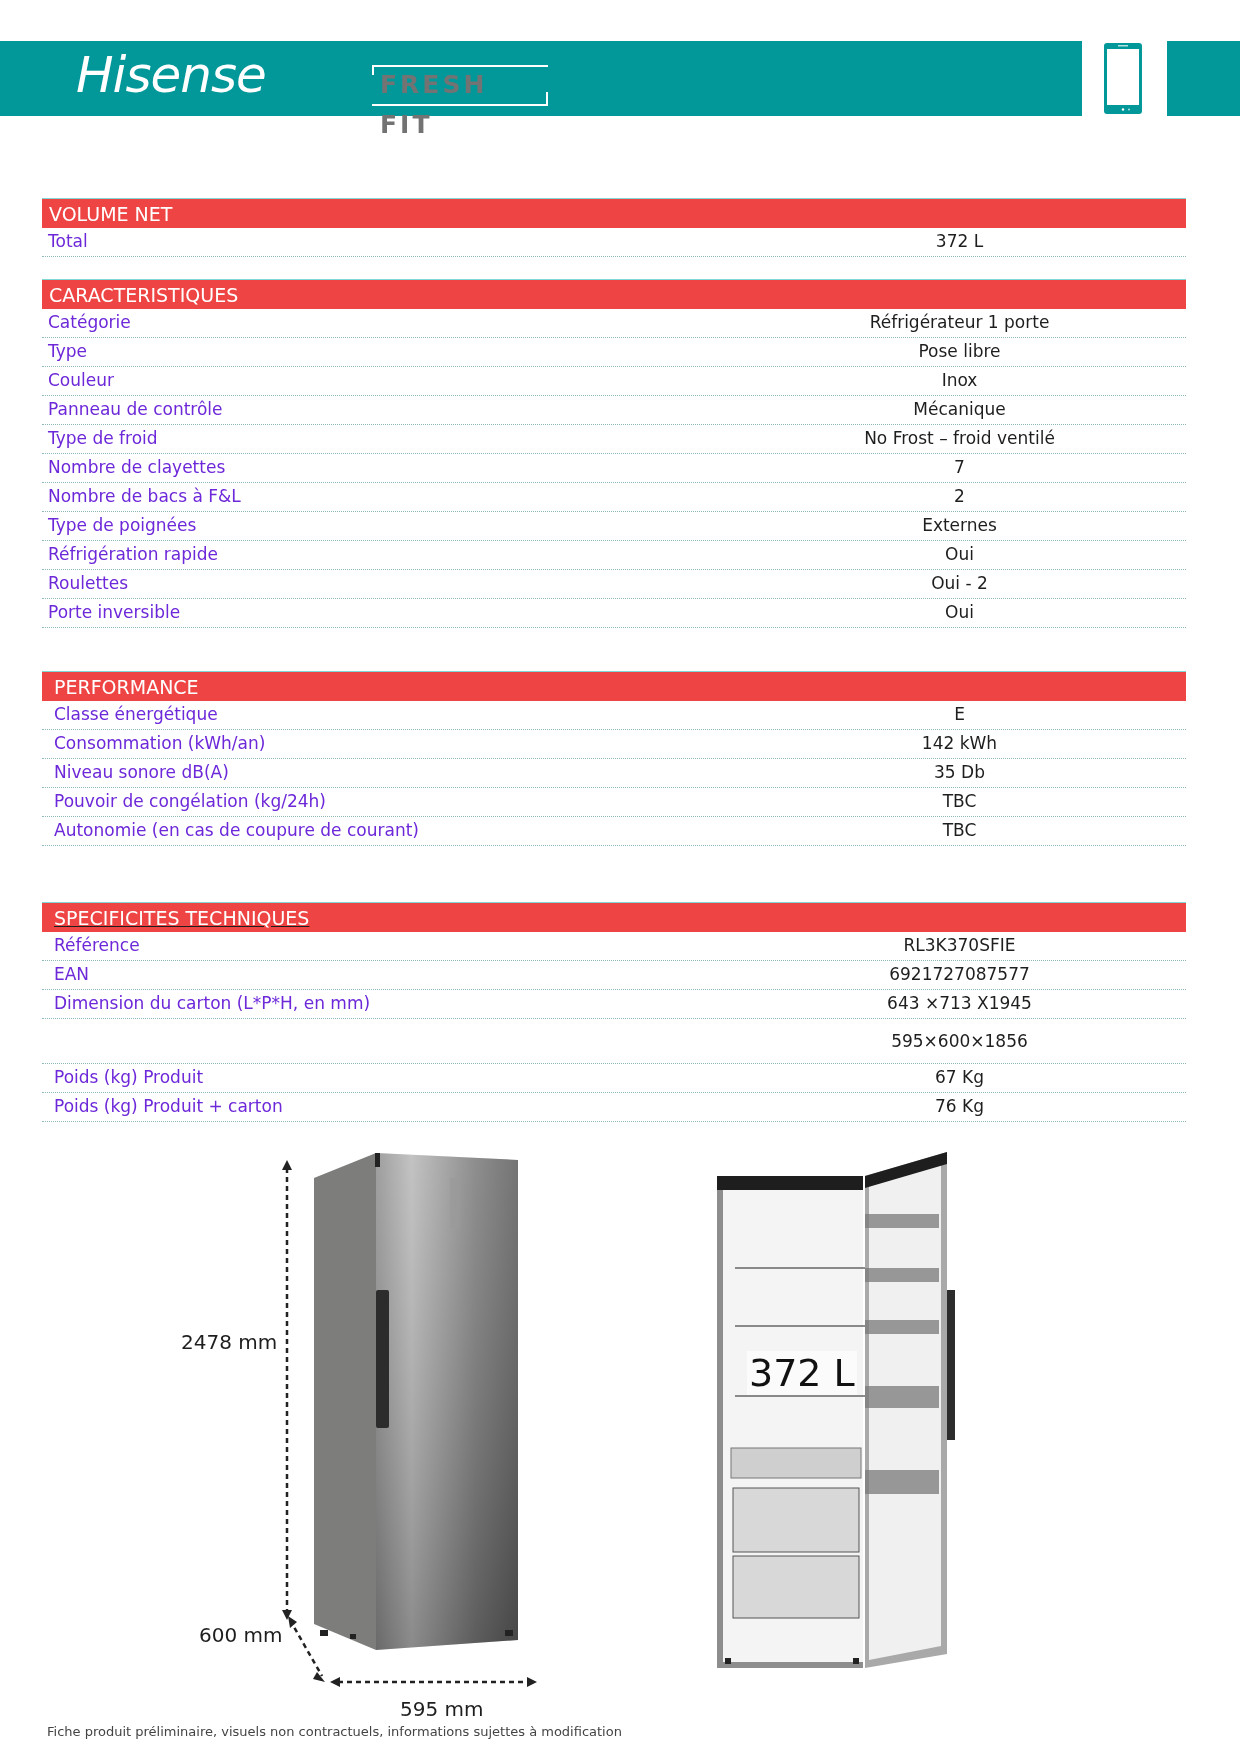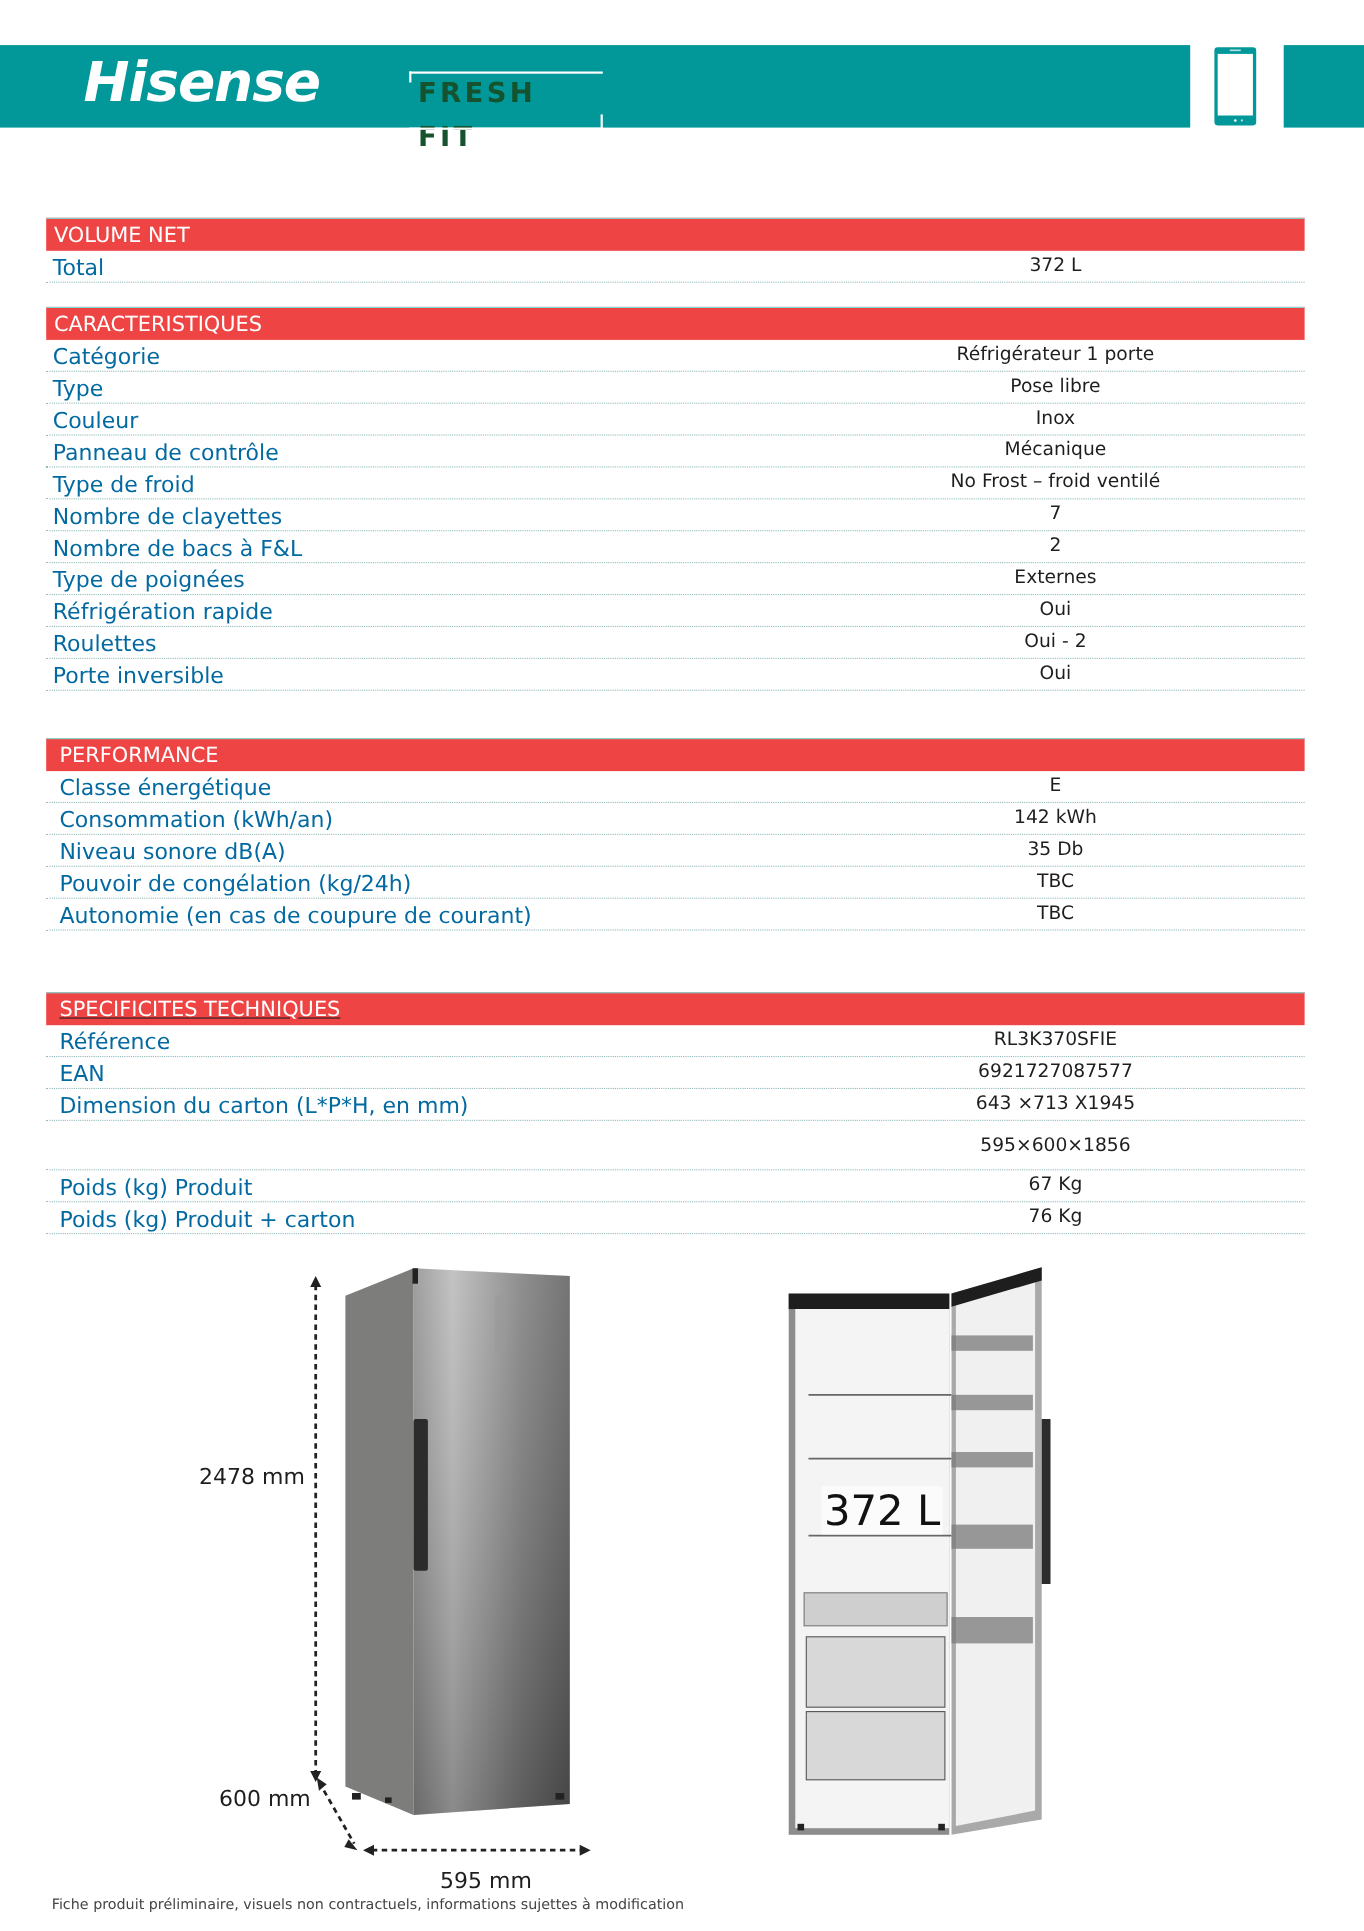--- a/index.html
+++ b/index.html
@@ -2,37 +2,37 @@
 <html><head>
 <meta charset="utf-8">
 <style>
   html, body { margin:0; padding:0; background:#ffffff; }
   body { width:1240px; height:1755px; position:relative; overflow:hidden;
          font-family:"DejaVu Sans", sans-serif; color:#1e1e1e; }
 
   
   .banner { position:absolute; top:41px; left:0; width:1082px; height:75px; background:#02989a; }
   .banner-right { position:absolute; top:41px; left:1167px; width:73px; height:75px; background:#02989a; }
-  .logo { position:absolute; left:76px; top:46px; font-family:"DejaVu Sans", sans-serif; font-weight:bold;
+  .logo { position:absolute; left:76px; top:46px; font-family:"DejaVu Sans", sans-serif; font-weight:normal;
           font-style:italic; font-size:50px; color:#ffffff; letter-spacing:-1px; }
-  .freshfit { position:absolute; left:372px; top:65px; width:176px; height:50px; box-sizing:border-box;
-              color:#14532d; font-family:"DejaVu Sans", sans-serif; font-weight:bold; font-size:25px;
+  .freshfit { position:absolute; left:372px; top:65px; width:176px; height:38px; box-sizing:border-box;
+              color:#737373; font-family:"DejaVu Sans", sans-serif; font-weight:bold; font-size:25px;
               letter-spacing:3px; line-height:40px; padding-left:8px; }
   .ff-top { position:absolute; left:0; top:0; width:176px; height:2px; background:#fff; }
   .ff-lft { position:absolute; left:0; top:0; width:2px; height:10px; background:#fff; }
   .ff-bot { position:absolute; left:0; bottom:-3px; width:176px; height:2px; background:#fff; }
   .ff-rgt { position:absolute; right:0; bottom:-3px; width:2px; height:14px; background:#fff; }
   .phone { position:absolute; left:1103px; top:42px; width:40px; height:73px; }
 
   
   .section { position:absolute; left:42px; width:1144px; }
   .sec-head { height:30px; background:#ef4444; color:#ffffff; font-size:19px; line-height:30px;
               padding-left:7px; box-sizing:border-box; border-top:1px solid #7fd8d4; }
   .row { position:relative; height:29px; border-bottom:1px dotted #8fb9b9; box-sizing:border-box; }
-  .row .lbl { position:absolute; left:6px; top:3px; font-size:20px; color:#0369a1; }
+  .row .lbl { position:absolute; left:6px; top:3px; font-size:17px; color:#6d28d9; }
   .row .val { position:absolute; left:630px; width:575px; top:3px; text-align:center; font-size:17px; color:#1e1e1e; }
   .row.tall { height:45px; }
   .row.tall .lbl { line-height:20px; top:0px; }
   .row.tall .val { top:12px; }
   .indent .row .lbl { left:12px; }
   .indent .sec-head { padding-left:12px; }
 
   
   .fridge-closed { position:absolute; left:310px; top:1150px; width:220px; height:510px; }
   .fridge-open { position:absolute; left:715px; top:1140px; width:240px; height:540px; }

